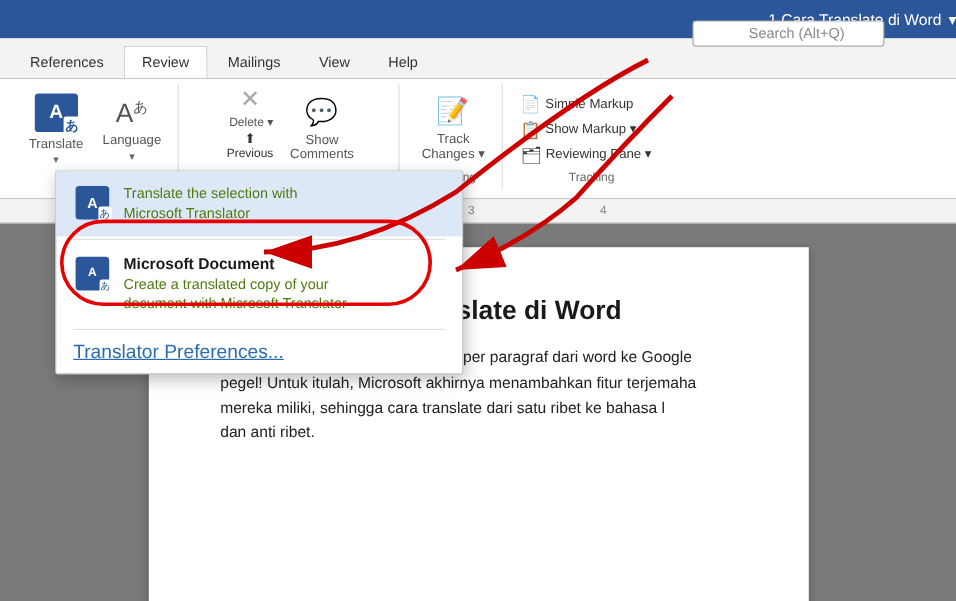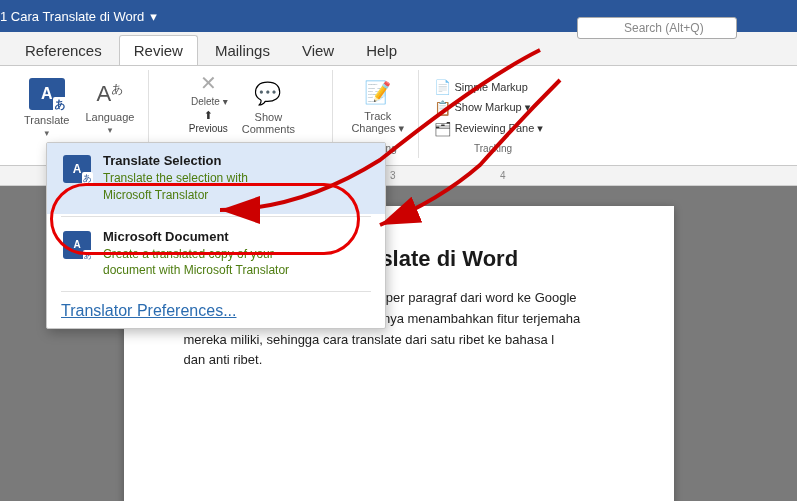--- a/index.html
+++ b/index.html
@@ -10,21 +10,21 @@
       overflow: hidden;
       background: #f0f0f0;
     }
 
     
     .title-bar {
       background: #2b579a;
       height: 32px;
       display: flex;
       align-items: center;
-      justify-content: flex-start;
+      justify-content: flex-end;
       color: white;
       font-size: 13px;
     }
     .title-bar-text {
       display: flex;
       align-items: center;
       gap: 6px;
     }
 
     
@@ -48,21 +48,21 @@
     .tab-bar {
       display: flex;
       align-items: flex-end;
       padding: 0 10px;
       background: #f3f3f3;
       height: 34px;
       border-bottom: 1px solid #c8c8c8;
     }
     .tab {
       padding: 6px 14px;
-      font-size: 15px;
+      font-size: 12px;
       cursor: pointer;
       color: #333;
       border: 1px solid transparent;
       border-bottom: none;
       background: transparent;
       margin-right: 2px;
       border-radius: 3px 3px 0 0;
     }
     .tab.active {
       background: white;
@@ -409,21 +409,20 @@
 <div class="dropdown-menu">
 
   <div class="dropdown-item selected">
     <div class="dropdown-icon">
       <div style="width:28px;height:28px;background:#2b579a;border-radius:3px;display:flex;align-items:center;justify-content:center;position:relative;">
         <span style="color:white;font-size:12px;font-weight:bold;">A</span>
         <span style="position:absolute;right:-2px;bottom:-2px;background:white;color:#2b579a;font-size:9px;border-radius:2px;padding:0 1px;">あ</span>
       </div>
     </div>
     <div class="dropdown-item-content">
-      <div class="dropdown-item-title">Translate Selection</div>
       <div class="dropdown-item-desc">Translate the selection with<br>Microsoft Translator</div>
     </div>
   </div>
 
   <div class="dropdown-divider"></div>
 
   <div class="dropdown-item">
     <div class="dropdown-icon">
       <div style="width:28px;height:28px;background:#2b579a;border-radius:3px;display:flex;align-items:center;justify-content:center;position:relative;">
         <span style="color:white;font-size:10px;font-weight:bold;">A</span>

